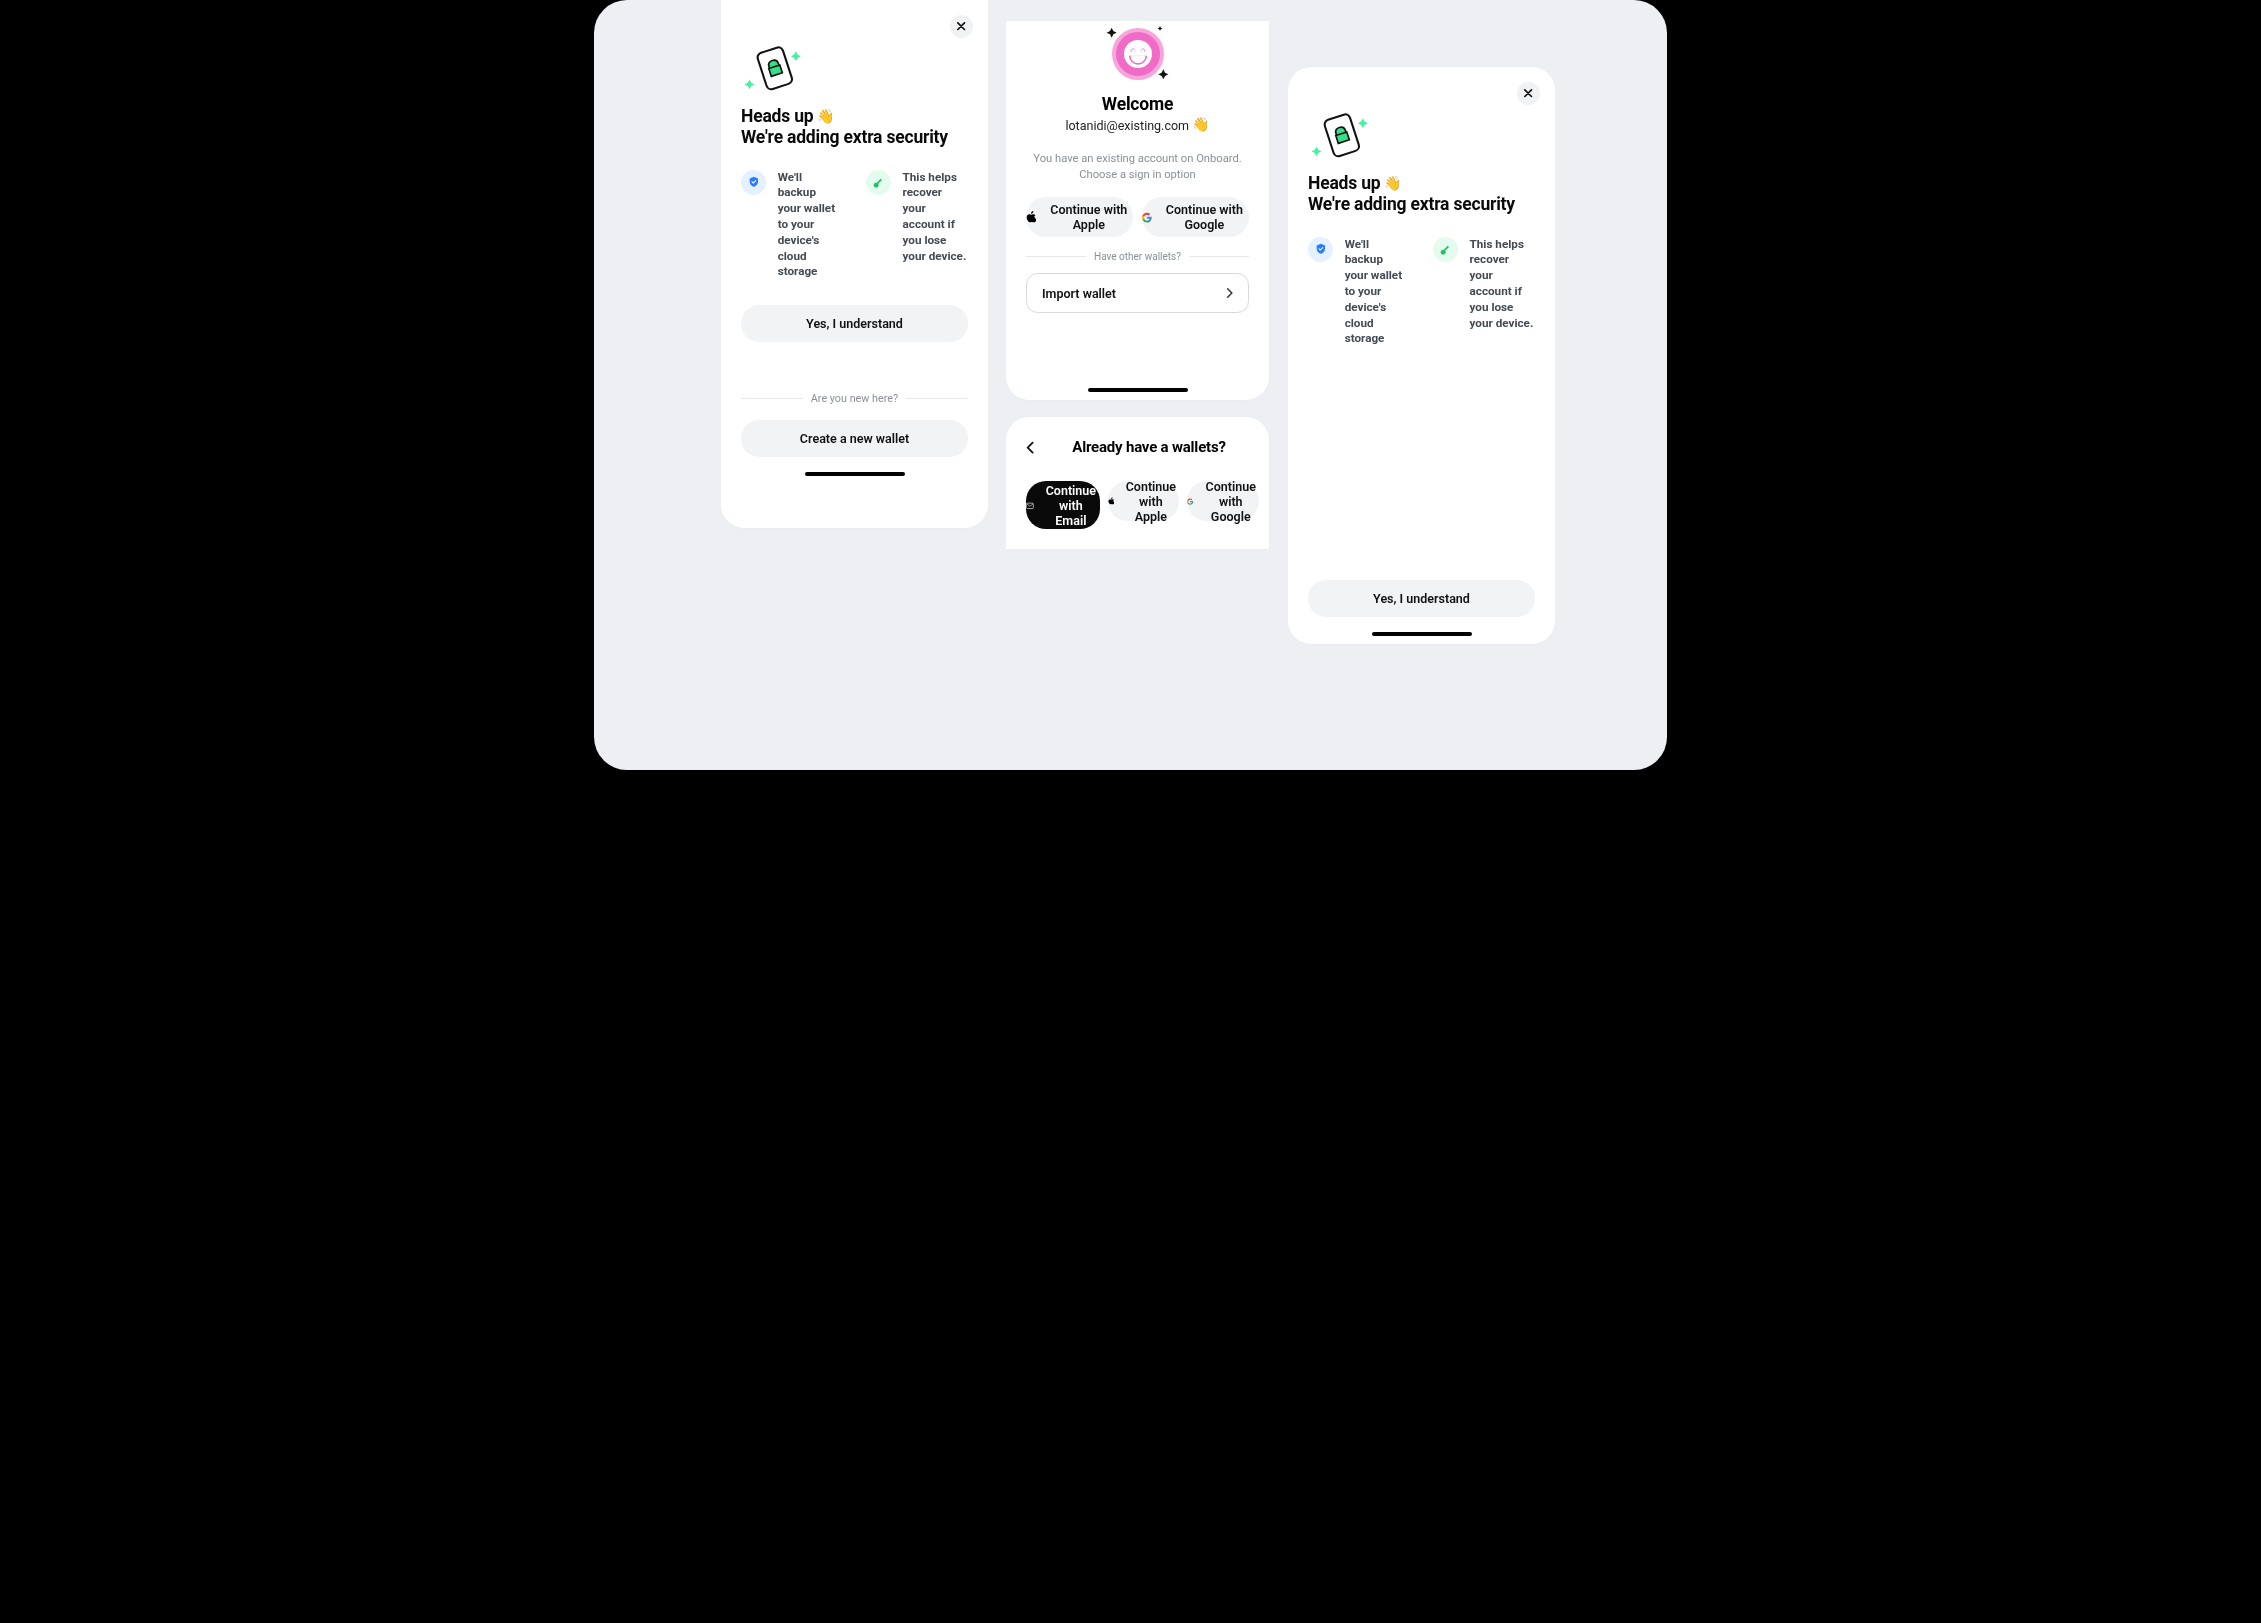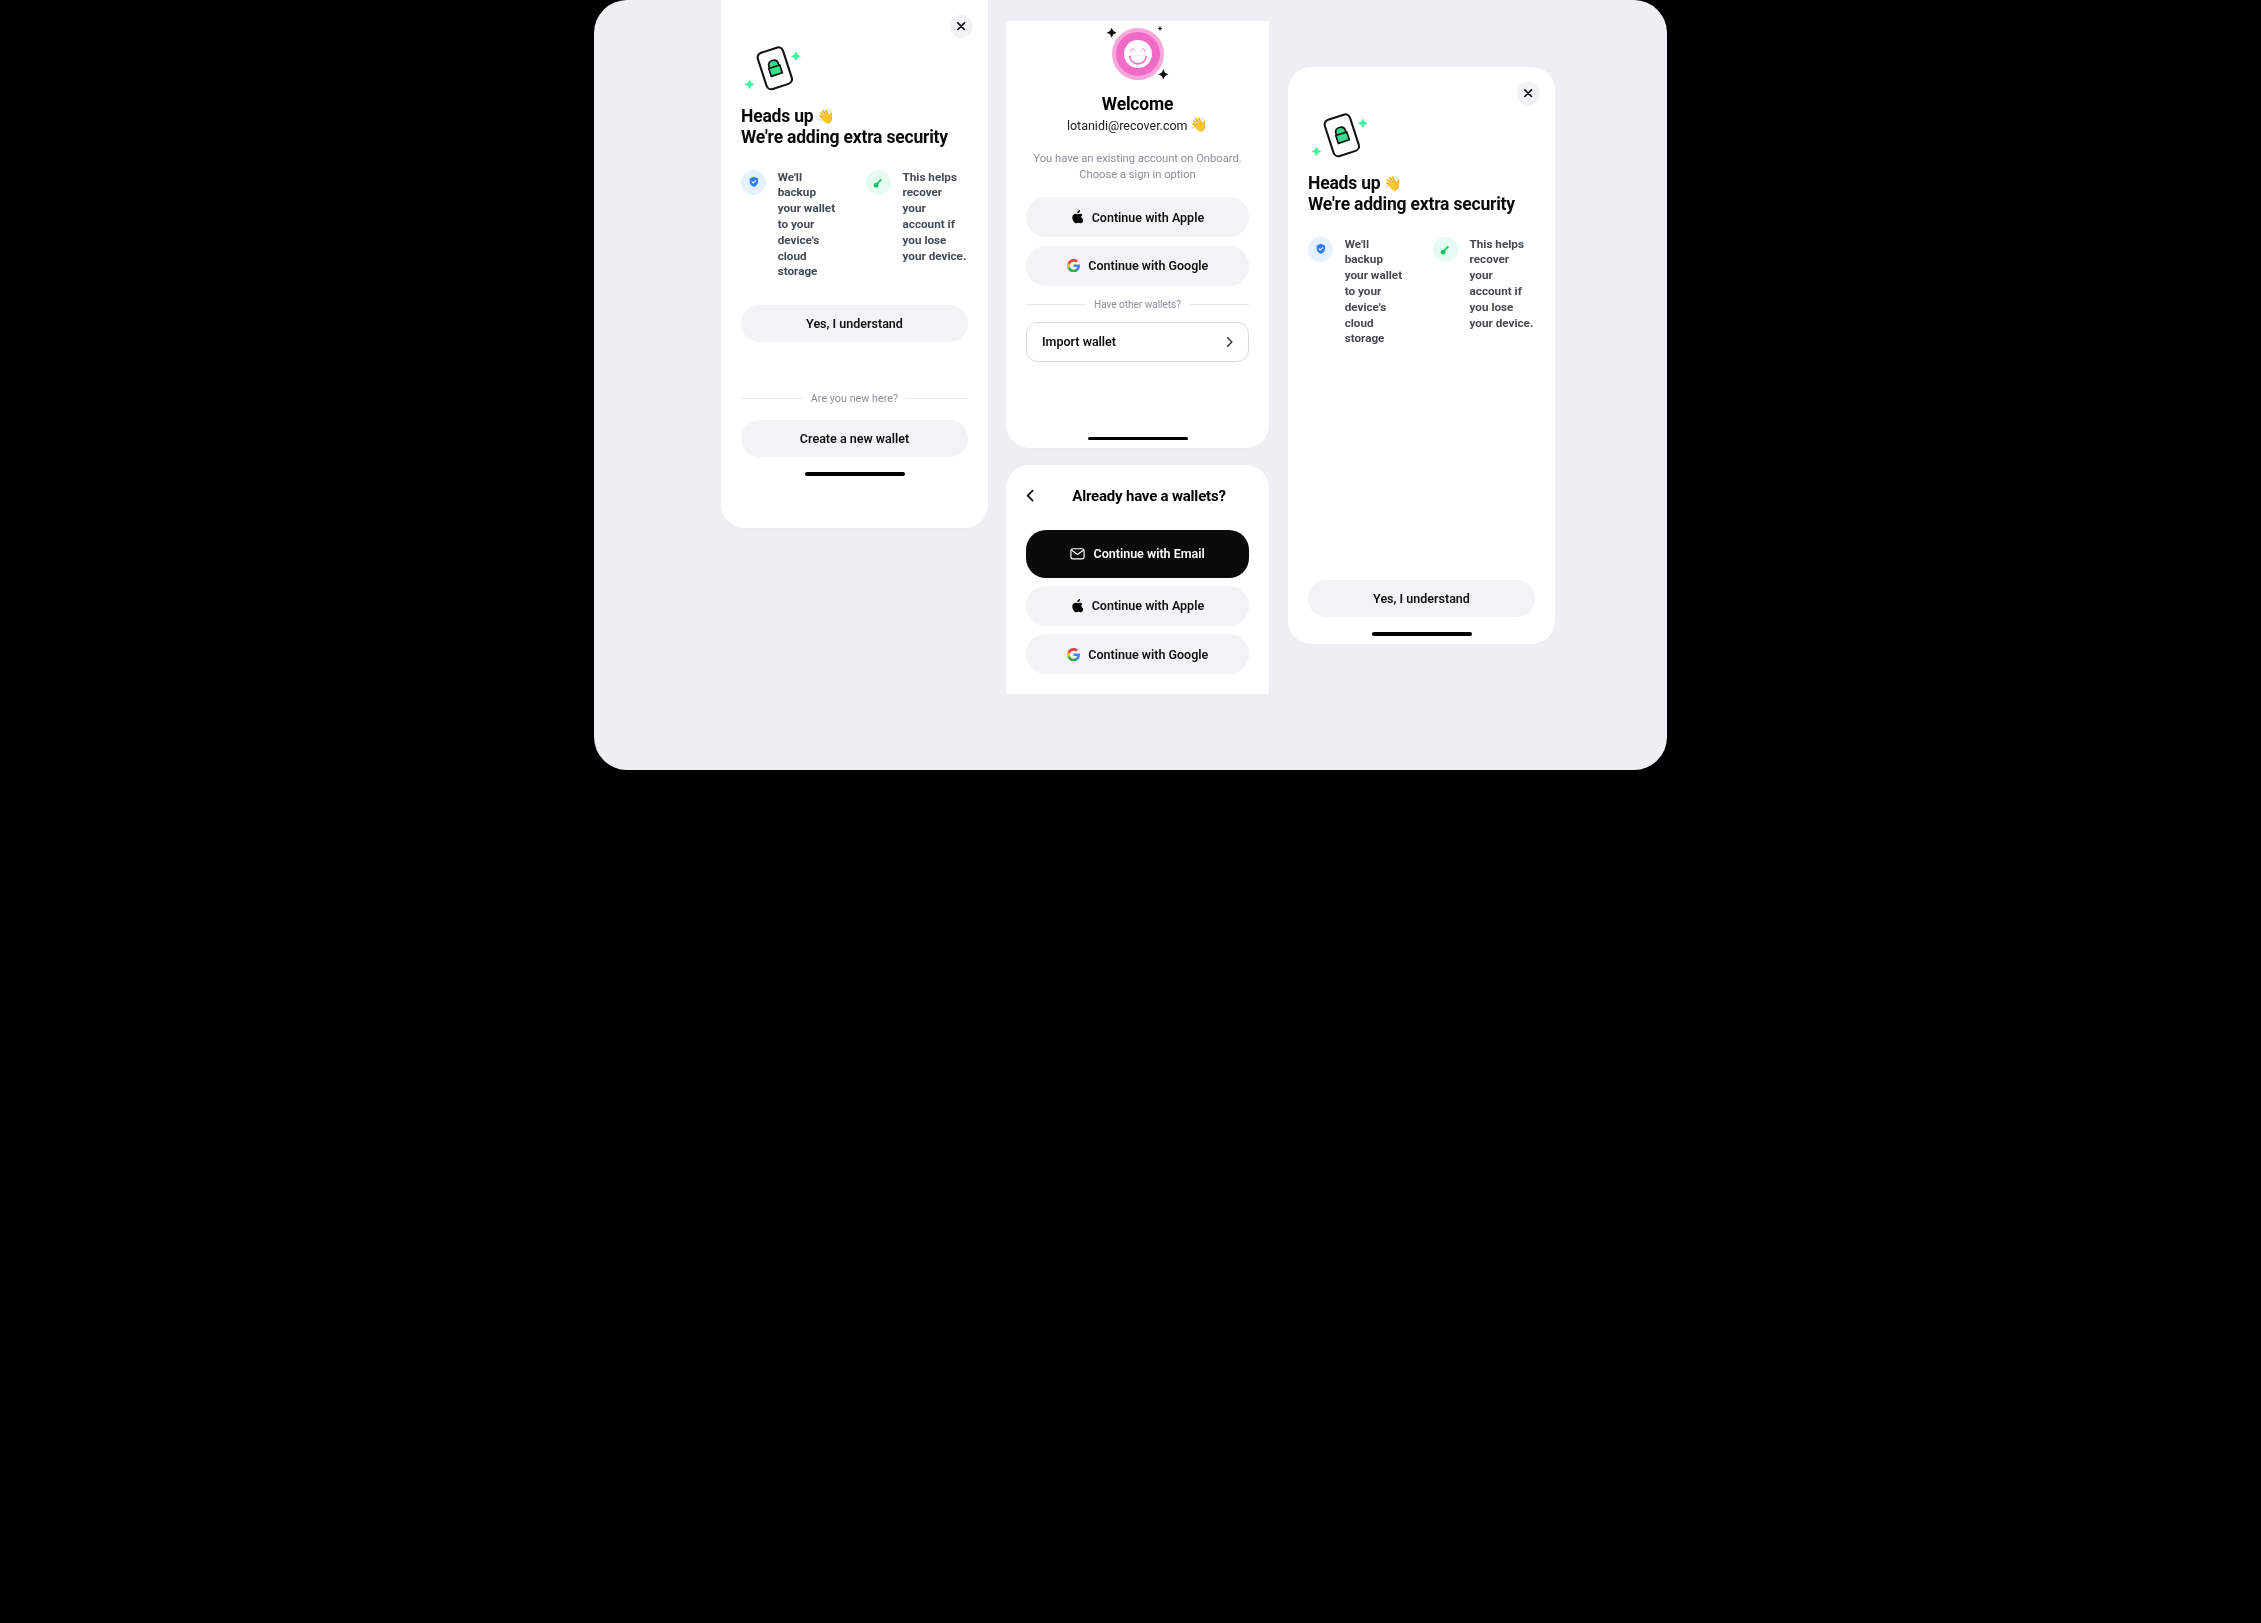--- a/index.html
+++ b/index.html
@@ -96,21 +96,21 @@
   .avatar {
     width: 52px; height: 52px; border-radius: 50%;
     background: #f06bc6;
     border: 4.2px solid #f7a6dc;
     position: absolute; left: 6.7px; top: 6.7px;
     display:flex;align-items:center;justify-content:center;
   }
   .wel-title { text-align: center; font-size: 17.5px; font-weight: 700; letter-spacing: -0.2px; margin-bottom: 1.7px; }
   .wel-sub { text-align: center; font-size: 12.5px; color: #222; margin-bottom: 18.3px; }
   .wel-desc { text-align: center; font-size: 11.2px; color: #8a8f98; line-height: 1.4; margin-bottom: 15px; padding: 0 6.7px;}
-  .stack { display:flex; flex-direction:column; gap:8.3px; }
+  .stack { display:flex; gap:8.3px; }
   .divider.tight { margin: 13.3px 0 11.7px; font-size: 10px; }
   
   .already-card { margin-top: 16.7px; padding: 21.7px 20px 20px; border-bottom-left-radius:0; border-bottom-right-radius:0;}
   .back-row { display:flex; align-items:center; gap: 23px; margin-bottom: 25px;}
   .back-ic { width:18.3px; display:flex; justify-content:flex-start; cursor:pointer;}
   .already-title { font-size: 15px; font-weight: 700; letter-spacing:-0.2px; flex:1; text-align:center; padding-right:18.3px;}
   
   .card1 { border-top-left-radius:0; border-top-right-radius:0; padding-bottom:8.3px;}
   
   .card3 { min-height: 577px; display:flex; flex-direction:column; padding-bottom:8.3px;}
@@ -200,21 +200,21 @@
           </svg>
 
           <svg width="28" height="28" viewBox="0 0 34 34" style="position:absolute">
             <path d="M10 13 q1.5 -2.2 3 0 M21 13 q1.5 -2.2 3 0" stroke="#fff" stroke-width="2.2" fill="none" stroke-linecap="round"></path>
             <path d="M9 19 a8 7 0 0 0 16 0 z" fill="#fff"></path>
           </svg>
         </div>
       </div>
       <div class="wel-title">Welcome</div>
       <div class="wel-sub">
-        <span>lotanidi@recover.com </span><span class="wave">👋</span>
+        <span>lotanidi@existing.com </span><span class="wave">👋</span>
       </div>
       <div class="wel-desc">
         <span>You have an existing account on Onboard.</span><br>
         <span>Choose a sign in option</span>
       </div>
       <div class="stack">
         <button class="btn btn-grey" style="height:40px;border-radius:20px;">
           <svg class="apple-icon" viewBox="0 0 14 17">
               <path fill="#000" d="M11.6 9c0-2 1.6-2.9 1.7-3-1-1.3-2.4-1.5-2.9-1.5-1.2-.1-2.4.7-3 .7-.6 0-1.6-.7-2.6-.7C3 4.5 1 6 1 9c0 1 .2 2 .6 3 .5 1.2 2.2 4.1 4 4 1 0 1.6-.6 2.9-.6 1.2 0 1.8.6 2.9.6 1.8 0 3.3-2.7 3.8-3.9-2.4-1-2.6-3-2.6-3.1zM9.5 2.7c.6-.7 1-1.8.9-2.7-.9 0-1.9.6-2.5 1.3-.6.6-1 1.7-.9 2.6 1 .1 1.9-.5 2.5-1.2z"></path>
             </svg>

